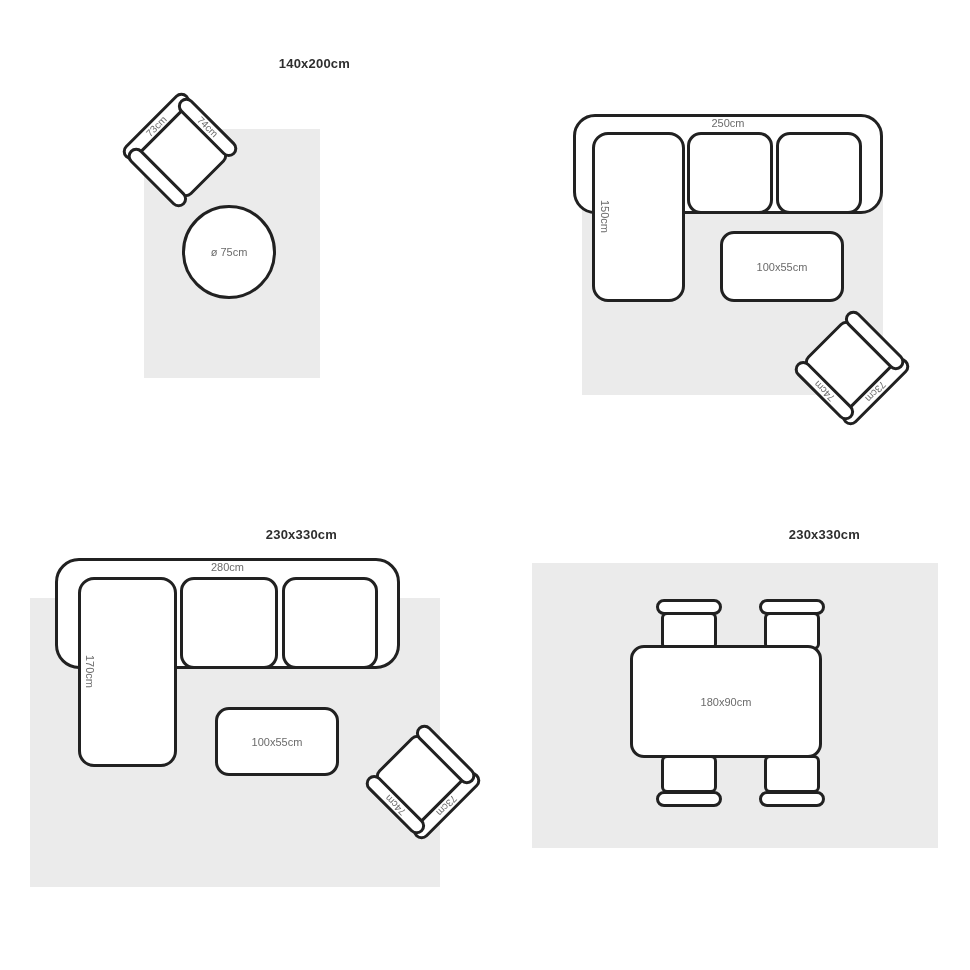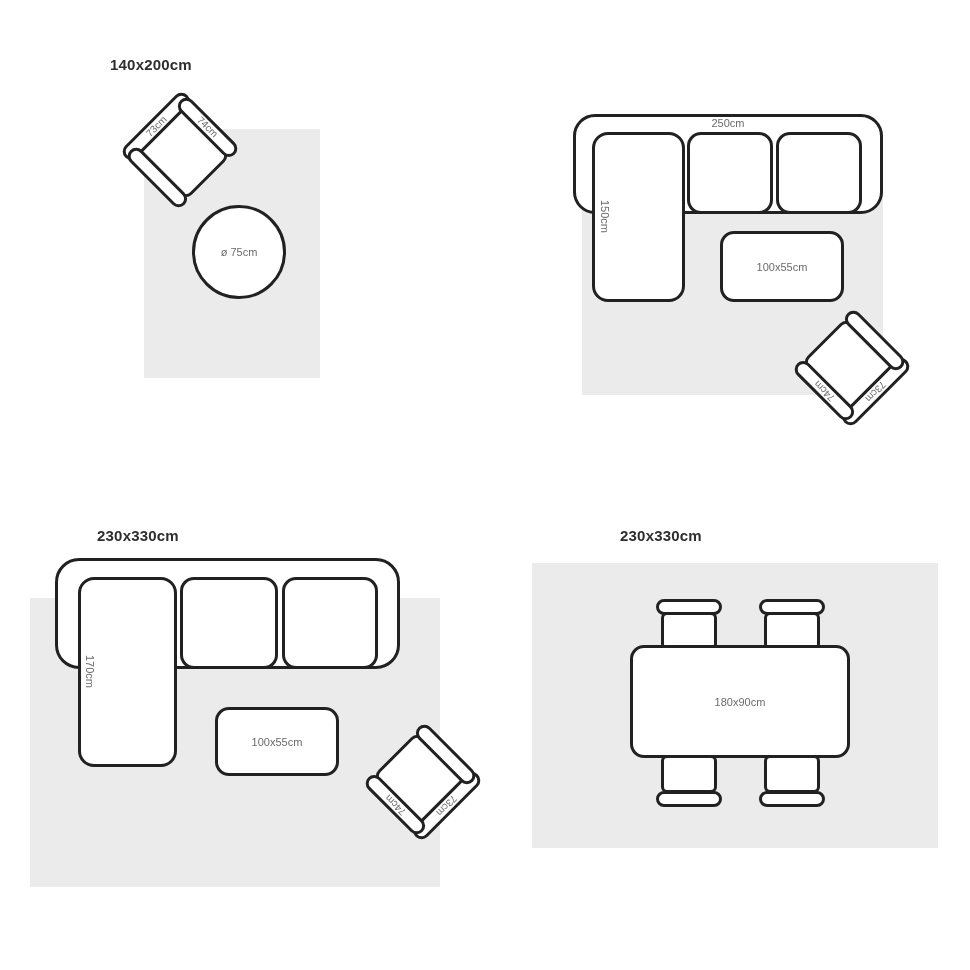--- a/index.html
+++ b/index.html
@@ -5,22 +5,22 @@
   * { margin:0; padding:0; box-sizing:border-box; }
   html,body { background:#ffffff; }
   .canvas {
     position:relative; width:970px; height:970px;
     background:var(--background,#ffffff);
     font-family:"Liberation Sans", sans-serif;
     overflow:hidden;
   }
   .panel { position:absolute; width:485px; height:485px; }
   .title {
-    position:absolute; width:240px; text-align:left;
-    font-size:15px; font-weight:bold; color:var(--title,#2e2e2e);
+    position:absolute; width:240px; text-align:right;
+    font-size:13px; font-weight:bold; color:var(--title,#2e2e2e);
     letter-spacing:0.2px;
   }
   .rug { position:absolute; background:var(--rug-fill,#ebebeb); }
   .dim { font-size:11px; color:var(--dimension-label,#6b6b6b); white-space:nowrap; }
 
   
   .table-rect {
     position:absolute; background:#fff; border:3px solid var(--outline,#212121);
     border-radius:14px; display:flex; align-items:center; justify-content:center; z-index:3;
   }
@@ -81,21 +81,21 @@
 </style>
 </head>
 <body>
 
 <div class="canvas">
 
   <div class="panel" style="left:0;top:0;">
     <div class="title" style="left:110px;top:56px;">140x200cm</div>
     <div class="rug" style="left:144px;top:129px;width:176px;height:249px;"></div>
 
-    <div class="round-table" style="left:192px;top:205px;">
+    <div class="round-table" style="left:182px;top:205px;">
       <span class="dim">ø 75cm</span>
     </div>
 
     <div class="armchair" style="left:136px;top:108px;transform:rotate(-45deg);">
       <div class="ac-seat"></div>
       <div class="ac-back">
         <span class="ac-dim">73cm</span>
       </div>
       <div class="ac-arm ac-arm-l"></div>
       <div class="ac-arm ac-arm-r">
@@ -134,20 +134,21 @@
 
   <div class="panel" style="left:0;top:485px;">
     <div class="title" style="left:97px;top:42px;">230x330cm</div>
     <div class="rug" style="left:30px;top:113px;width:410px;height:289px;"></div>
 
     <div class="sofa" style="left:55px;top:73px;width:345px;height:209px;">
       <div class="sofa-shell" style="width:345px;height:111px;border-radius:24px;"></div>
       <div class="sofa-chaise" style="left:23px;top:19px;width:99px;height:190px;"></div>
       <div class="sofa-cushion" style="left:125px;top:19px;width:98px;height:92px;"></div>
       <div class="sofa-cushion" style="left:227px;top:19px;width:96px;height:92px;"></div>
+      <div class="sofa-wlabel dim">280cm</div>
       <div class="sofa-dlabel dim" style="left:27px;top:19px;height:190px;">170cm</div>
     </div>
 
     <div class="table-rect" style="left:215px;top:222px;width:124px;height:69px;">
       <span class="dim">100x55cm</span>
     </div>
 
     <div class="armchair" style="left:379px;top:255px;transform:rotate(135deg);">
       <div class="ac-seat"></div>
       <div class="ac-back">
@@ -175,18 +176,18 @@
 
     <div>
       <div class="dchair-body" style="left:176px;top:270px;"></div>
       <div class="dchair-bar" style="left:171px;top:306px;"></div>
     </div>
     <div>
       <div class="dchair-body" style="left:279px;top:270px;"></div>
       <div class="dchair-bar" style="left:274px;top:306px;"></div>
     </div>
 
-    <div class="table-rect" style="left:145px;top:160px;width:220px;height:113px;">
+    <div class="table-rect" style="left:145px;top:160px;width:192px;height:113px;">
       <span class="dim">180x90cm</span>
     </div>
   </div>
 
 </div>
 
 </body></html>

